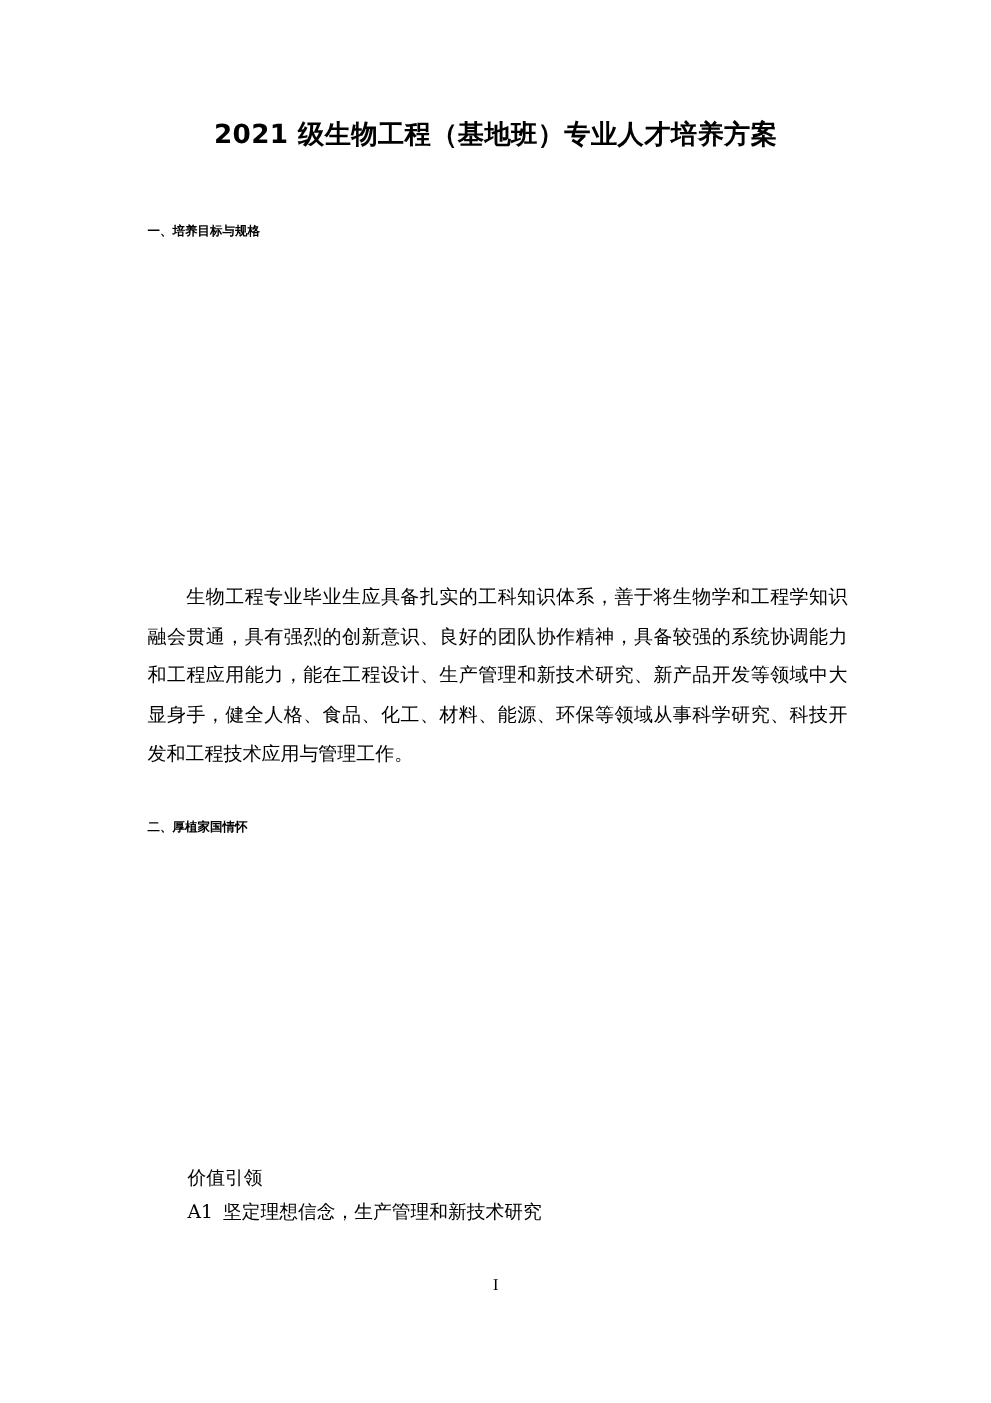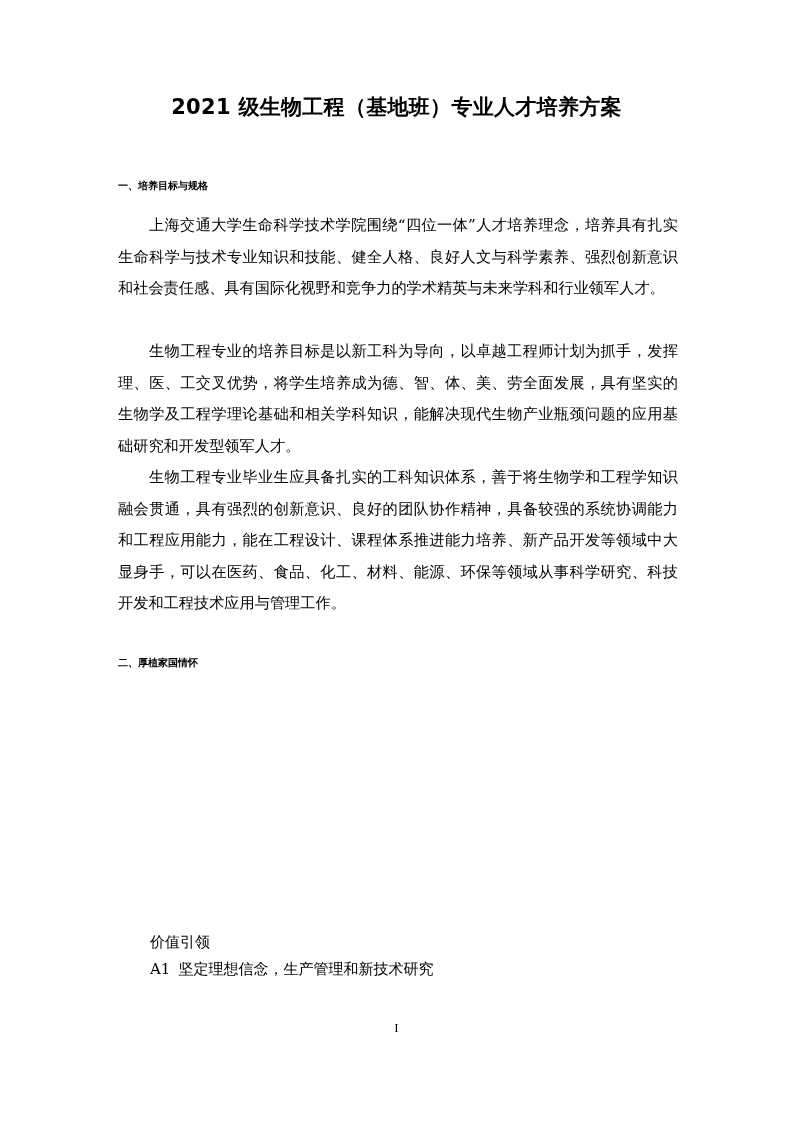--- a/index.html
+++ b/index.html
@@ -38,23 +38,21 @@
   </style>
 </head>
 <body>
 
 <div class="page">
 
   <div class="title">2021 级生物工程（基地班）专业人才培养方案</div>
 
   <div class="h1" style="top:175px;">一、培养目标与规格</div>
 
-  <p class="para" style="top:210px;">上海交通大学生命科学技术学院围绕“四位一体”人才培养理念，培养具有扎实生命科学与技术专业知识和技能、健全人格、良好人文与科学素养、强烈创新意识和社会责任感、具有国际化视野和竞争力的学术精英与未来学科和行业领军人才。</p>
-  <p class="para" style="top:336px;">生物工程专业的培养目标是以新工科为导向，以卓越工程师计划为抓手，发挥理、医、工交叉优势，将学生培养成为德、智、体、美、劳全面发展，具有坚实的生物学及工程学理论基础和相关学科知识，能解决现代生物产业瓶颈问题的应用基础研究和开发型领军人才。</p>
-  <p class="para" style="top:462px;">生物工程专业毕业生应具备扎实的工科知识体系，善于将生物学和工程学知识融会贯通，具有强烈的创新意识、良好的团队协作精神，具备较强的系统协调能力和工程应用能力，能在工程设计、课程体系推进能力培养、新产品开发等领域中大显身手，可以在医药、食品、化工、材料、能源、环保等领域从事科学研究、科技开发和工程技术应用与管理工作。</p>
+  <p class="para" style="top:462px;">生物工程专业毕业生应具备扎实的工科知识体系，善于将生物学和工程学知识融会贯通，具有强烈的创新意识、良好的团队协作精神，具备较强的系统协调能力和工程应用能力，能在工程设计、生产管理和新技术研究、新产品开发等领域中大显身手，健全人格、食品、化工、材料、能源、环保等领域从事科学研究、科技开发和工程技术应用与管理工作。</p>
 
   <div class="h1" style="top:652px;">二、厚植家国情怀</div>
 
 
   <div class="sub" style="top:931px;">价值引领</div>
 
   <div class="item" style="top:958px;">
     <span class="code">A1</span><span>坚定理想信念，生产管理和新技术研究</span>
   </div>
 

